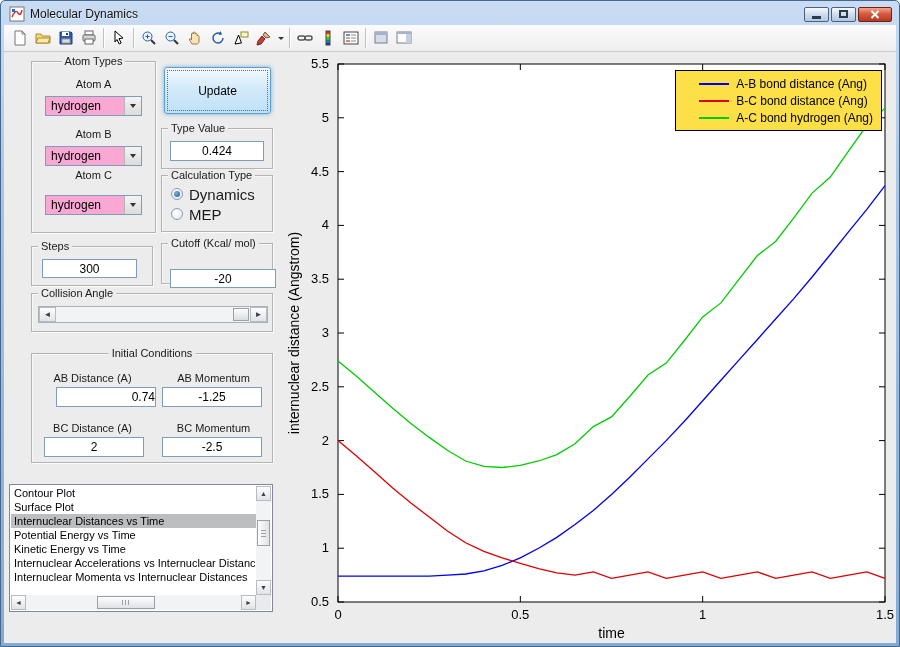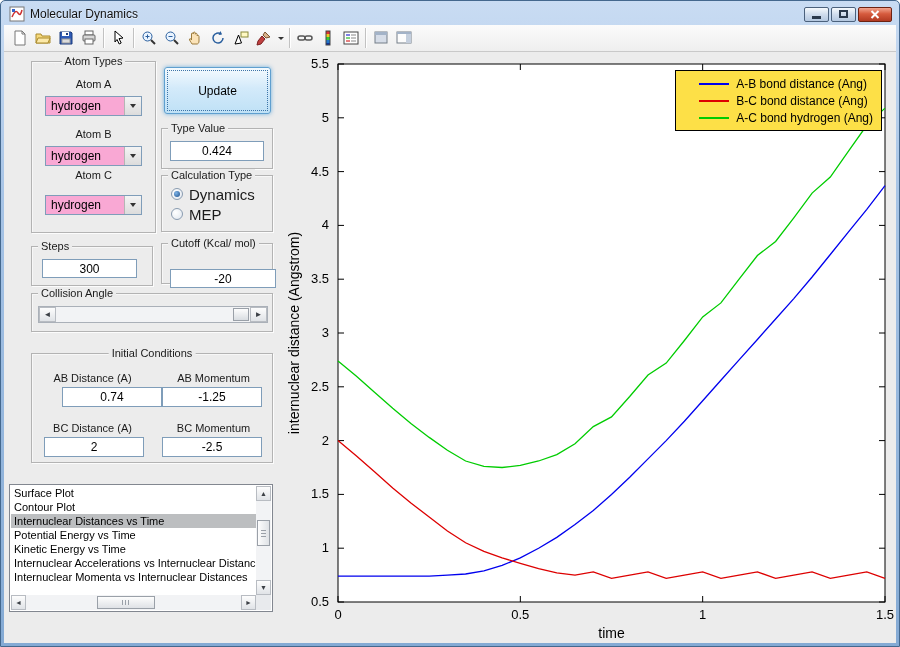--- a/index.html
+++ b/index.html
@@ -336,32 +336,32 @@
             <span class="sthumb"></span>
           </div>
           <span class="sl-btn">►</span>
         </div>
       </div>
 
       <div class="gbox" id="p-init">
         <span class="gtitle center">Initial Conditions</span>
         <div class="ic-lbl" style="left:0;top:18px">AB Distance (A)</div>
         <div class="ic-lbl" style="left:121px;top:18px">AB Momentum</div>
-        <input class="edit" style="left: 30px; top: 33px; width: 100px;" value="0.74">
+        <input class="edit" style="left: 24px; top: 33px; width: 100px; text-align: right;" value="0.74">
         <input class="edit" style="left: 130px; top: 33px; width: 100px;" value="-1.25">
         <div class="ic-lbl" style="left:0;top:68px">BC Distance (A)</div>
         <div class="ic-lbl" style="left:121px;top:68px">BC Momentum</div>
         <input class="edit" style="left: 12px; top: 83px; width: 100px;" value="2">
         <input class="edit" style="left: 130px; top: 83px; width: 100px;" value="-2.5">
       </div>
 
       <div class="listbox">
         <div class="lrows" id="listbox-items">
+            <div class="lrow">Contour Plot</div>
             <div class="lrow">Surface Plot</div>
-            <div class="lrow">Contour Plot</div>
             <div class="lrow sel">Internuclear Distances vs Time</div>
             <div class="lrow">Potential Energy vs Time</div>
             <div class="lrow">Kinetic Energy vs Time</div>
             <div class="lrow">Internuclear Accelerations vs Internuclear Distance</div>
             <div class="lrow">Internuclear Momenta vs Internuclear Distances</div>
           </div>
         <div class="vscroll">
           <span class="sc-btn vs-up">▲</span>
           <span class="vthumb"></span>
           <span class="sc-btn vs-down">▼</span>

